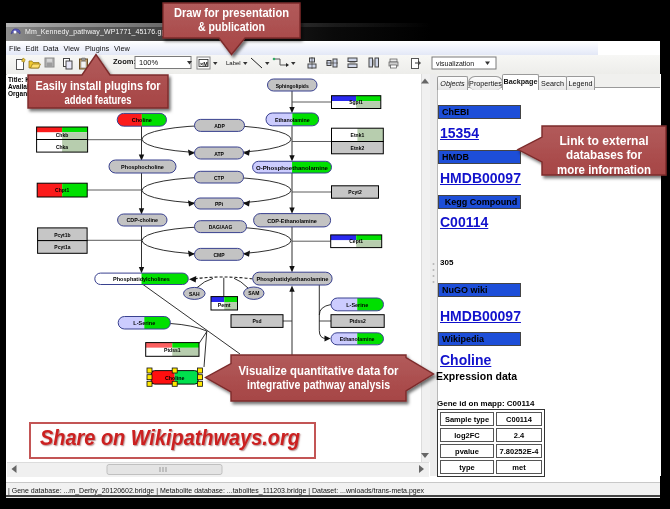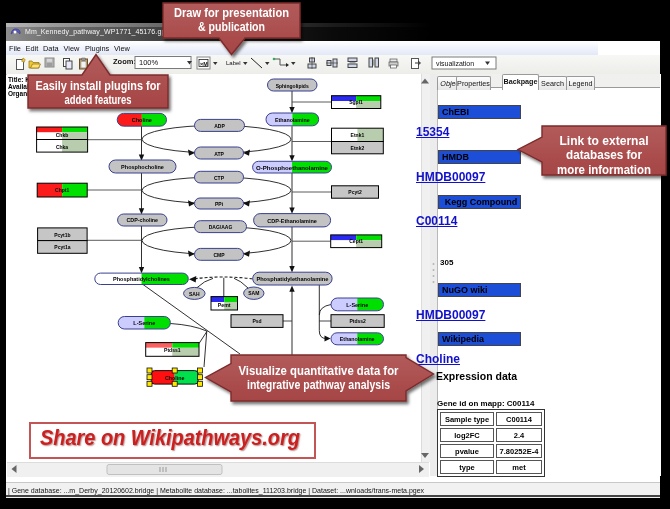--- a/index.html
+++ b/index.html
@@ -442,29 +442,29 @@
 
 <div class="abs" style="left:437px;top:74px;width:223px;height:14px;background:#f0f0ee;"></div>
 <div class="abs" style="left:438px;top:87px;width:222px;height:1px;background:#9a9a9a;"></div>
 <style>
  .tab{position:absolute;top:76px;height:11px;background:linear-gradient(#fdfdfd,#e6e6e6);
       border:1px solid #9a9a9a;border-bottom:none;border-radius:2px 2px 0 0;
       font-size:7.2px;color:#111;text-align:center;padding-top:2px;}
  .tabsel{top:74px;height:13px;background:#fff;z-index:3;font-weight:bold;}
 </style>
 <div class="tab" style="left:437px;width:29px;font-style:italic;">Objects</div>
-<div class="tab" style="left:456px;width:33px;">Properties</div>
+<div class="tab" style="left:468px;width:33px;border-radius:7px;">Properties</div>
 <div class="tab tabsel" style="left:502px;width:35px;">Backpage</div>
 <div class="tab" style="left:538px;width:27px;">Search</div>
 <div class="tab" style="left:566px;width:27px;">Legend</div>
 
 <style>
  .hdr{position:absolute;left:438px;width:78px;height:11px;background:#1d4ed8;border:1px solid #444;
       font-size:9px;font-weight:bold;color:#000;padding:1px 0 0 3px;}
- .lnk{position:absolute;left:416px;font-size:12px;font-weight:bold;color:#1111cc;text-decoration:underline;}
+ .lnk{position:absolute;left:440px;font-size:14px;font-weight:bold;color:#1111cc;text-decoration:underline;}
 </style>
 <div class="hdr" style="top:105px;">ChEBI</div>
 <span class="lnk" style="top:125px;">15354</span>
 <div class="hdr" style="top:150px;">HMDB</div>
 <span class="lnk" style="top:170px;">HMDB00097</span>
 <div class="hdr" style="top:195px;width:78px;white-space:nowrap;text-align:center;">Kegg Compound</div>
 <span class="lnk" style="top:214px;">C00114</span>
 <div class="hdr" style="top:238px;margin-top:45px;">PubChem</div>
 <span class="abs" style="left:440px;top:258px;font-size:8px;font-weight:bold;color:#000;">305</span>
 <div class="hdr" style="top:283px;">NuGO wiki</div>

